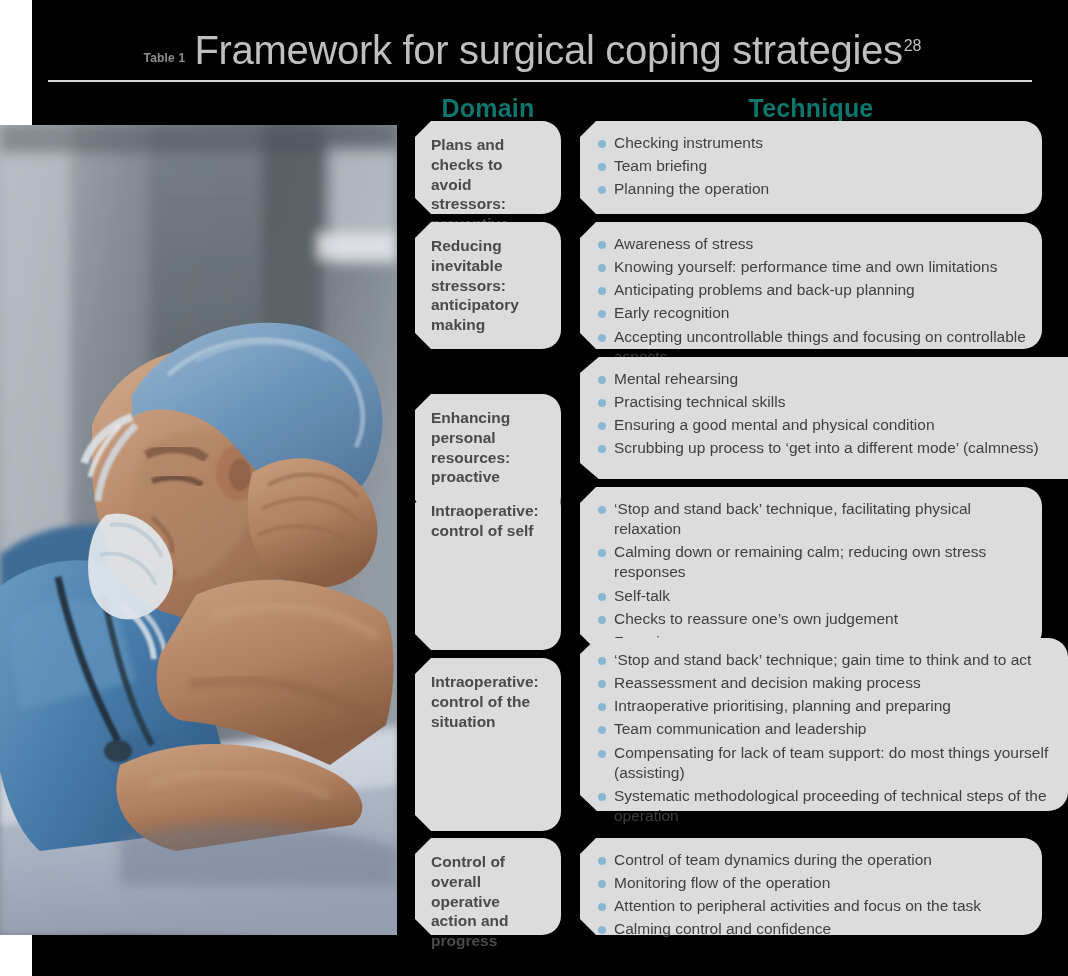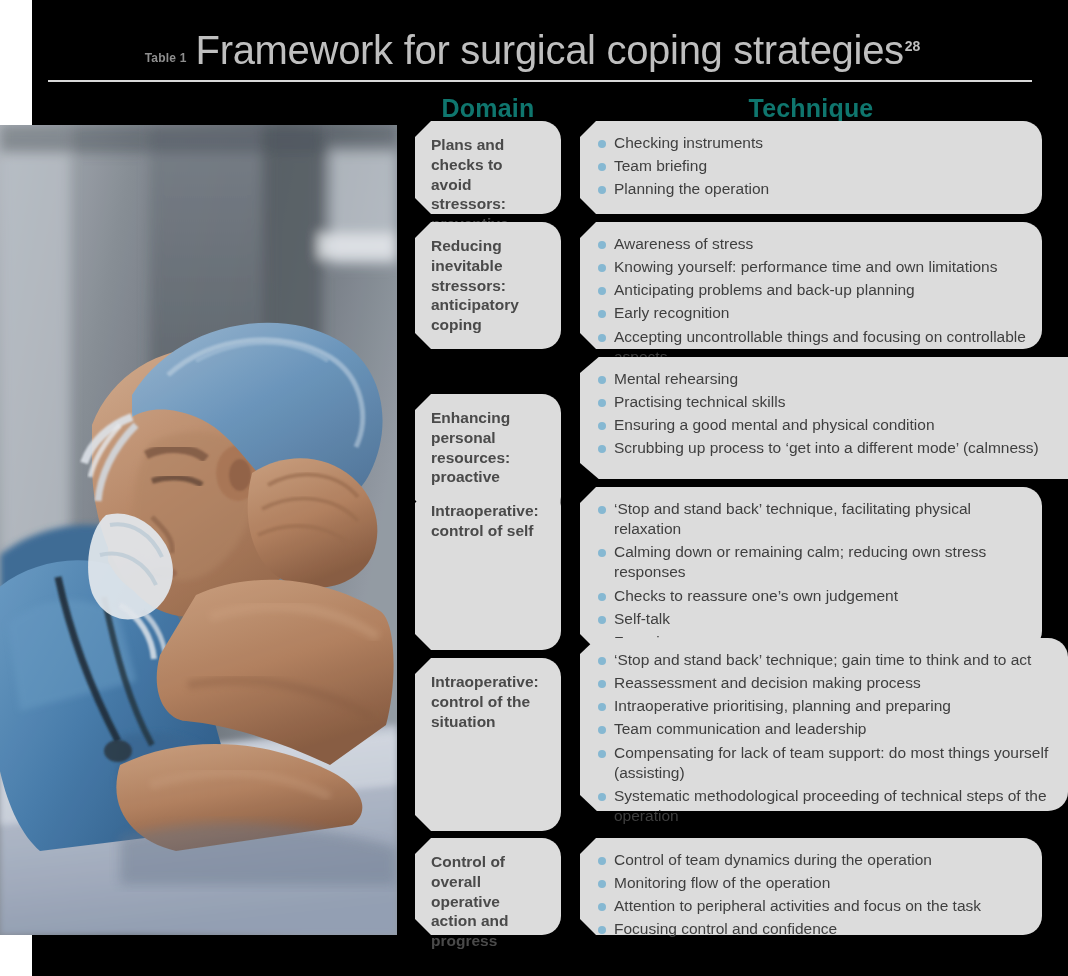--- a/index.html
+++ b/index.html
@@ -24,21 +24,21 @@
     white-space:nowrap;
   }
   .table-label{
     font-size:12px;font-weight:bold;color:#8e8e8e;letter-spacing:.2px;
     margin-right:9px;position:relative;top:-2px;
   }
   .title-main{
     font-size:40px;font-weight:400;color:#bfbfbf;letter-spacing:-0.3px;
   }
   .title-sup{
-    font-size:14px;color:#bfbfbf;vertical-align:super;position:relative;top:-13px;left:1px;font-weight:bold;
+    font-size:16px;color:#bfbfbf;vertical-align:super;position:relative;top:-13px;left:1px;
   }
   .title-rule{
     position:absolute;left:48px;top:80px;width:984px;height:2px;background:#d8d8d8;
   }
 
   
   .col-head{
     position:absolute;color:#0f766e;font-weight:bold;font-size:25px;
     text-align:center;letter-spacing:.2px;
   }
@@ -249,21 +249,21 @@
             <li><span class="bul"></span><span class="txt">Checking instruments</span></li>
             <li><span class="bul"></span><span class="txt">Team briefing</span></li>
             <li><span class="bul"></span><span class="txt">Planning the operation</span></li>
           </ul>
         </div>
       </div>
       <div class="cell domain-cell" style="left: 415px; top: 222px; width: 146px; height: 127px; background: transparent;">
         <svg class="shape" viewBox="0 0 146 127" preserveAspectRatio="none">
           <path d="M 16 0 L 127 0 A 19 19 0 0 1 146 19 L 146 108 A 19 19 0 0 1 127 127 L 16 127 L 0 111 L 0 16 Z" fill="#dcdcdc"></path>
         </svg>
-        <div class="inner">Reducing inevitable stressors: anticipatory coping</div>
+        <div class="inner">Reducing inevitable stressors: anticipatory making</div>
       </div>
       <div class="cell tech-cell" style="left: 580px; top: 222px; width: 462px; height: 127px; background: transparent;">
         <svg class="shape" viewBox="0 0 462 127" preserveAspectRatio="none">
           <path d="M 16 0 L 443 0 A 19 19 0 0 1 462 19 L 462 108 A 19 19 0 0 1 443 127 L 16 127 L 0 111 L 0 16 Z" fill="#dcdcdc"></path>
         </svg>
         <div class="inner">
           <ul class="tech-list">
             <li><span class="bul"></span><span class="txt">Awareness of stress</span></li>
             <li><span class="bul"></span><span class="txt">Knowing yourself: performance time and own limitations</span></li>
             <li><span class="bul"></span><span class="txt">Anticipating problems and back-up planning</span></li>
@@ -298,22 +298,22 @@
         <div class="inner">Intraoperative: control of self</div>
       </div>
       <div class="cell tech-cell" style="left: 580px; top: 487px; width: 462px; height: 163px; background: transparent;">
         <svg class="shape" viewBox="0 0 462 163" preserveAspectRatio="none">
           <path d="M 16 0 L 443 0 A 19 19 0 0 1 462 19 L 462 144 A 19 19 0 0 1 443 163 L 16 163 L 0 147 L 0 16 Z" fill="#dcdcdc"></path>
         </svg>
         <div class="inner">
           <ul class="tech-list">
             <li><span class="bul"></span><span class="txt">‘Stop and stand back’ technique, facilitating physical relaxation</span></li>
             <li><span class="bul"></span><span class="txt">Calming down or remaining calm; reducing own stress responses</span></li>
+            <li><span class="bul"></span><span class="txt">Self-talk</span></li>
             <li><span class="bul"></span><span class="txt">Checks to reassure one’s own judgement</span></li>
-            <li><span class="bul"></span><span class="txt">Self-talk</span></li>
             <li><span class="bul"></span><span class="txt">Focusing</span></li>
             <li><span class="bul"></span><span class="txt">Mental distancing techniques</span></li>
             <li><span class="bul"></span><span class="txt">Ergonomic adjustments</span></li>
           </ul>
         </div>
       </div>
       <div class="cell domain-cell" style="left: 415px; top: 658px; width: 146px; height: 173px; background: transparent;">
         <svg class="shape" viewBox="0 0 146 173" preserveAspectRatio="none">
           <path d="M 16 0 L 127 0 A 19 19 0 0 1 146 19 L 146 154 A 19 19 0 0 1 127 173 L 16 173 L 0 157 L 0 16 Z" fill="#dcdcdc"></path>
         </svg>
@@ -342,19 +342,19 @@
       </div>
       <div class="cell tech-cell" style="left: 580px; top: 838px; width: 462px; height: 97px; background: transparent;">
         <svg class="shape" viewBox="0 0 462 97" preserveAspectRatio="none">
           <path d="M 16 0 L 443 0 A 19 19 0 0 1 462 19 L 462 78 A 19 19 0 0 1 443 97 L 16 97 L 0 81 L 0 16 Z" fill="#dcdcdc"></path>
         </svg>
         <div class="inner">
           <ul class="tech-list">
             <li><span class="bul"></span><span class="txt">Control of team dynamics during the operation</span></li>
             <li><span class="bul"></span><span class="txt">Monitoring flow of the operation</span></li>
             <li><span class="bul"></span><span class="txt">Attention to peripheral activities and focus on the task</span></li>
-            <li><span class="bul"></span><span class="txt">Focusing control and confidence</span></li>
+            <li><span class="bul"></span><span class="txt">Calming control and confidence</span></li>
           </ul>
         </div>
       </div>
     </div>
 
 </div>
 
 </body></html>

